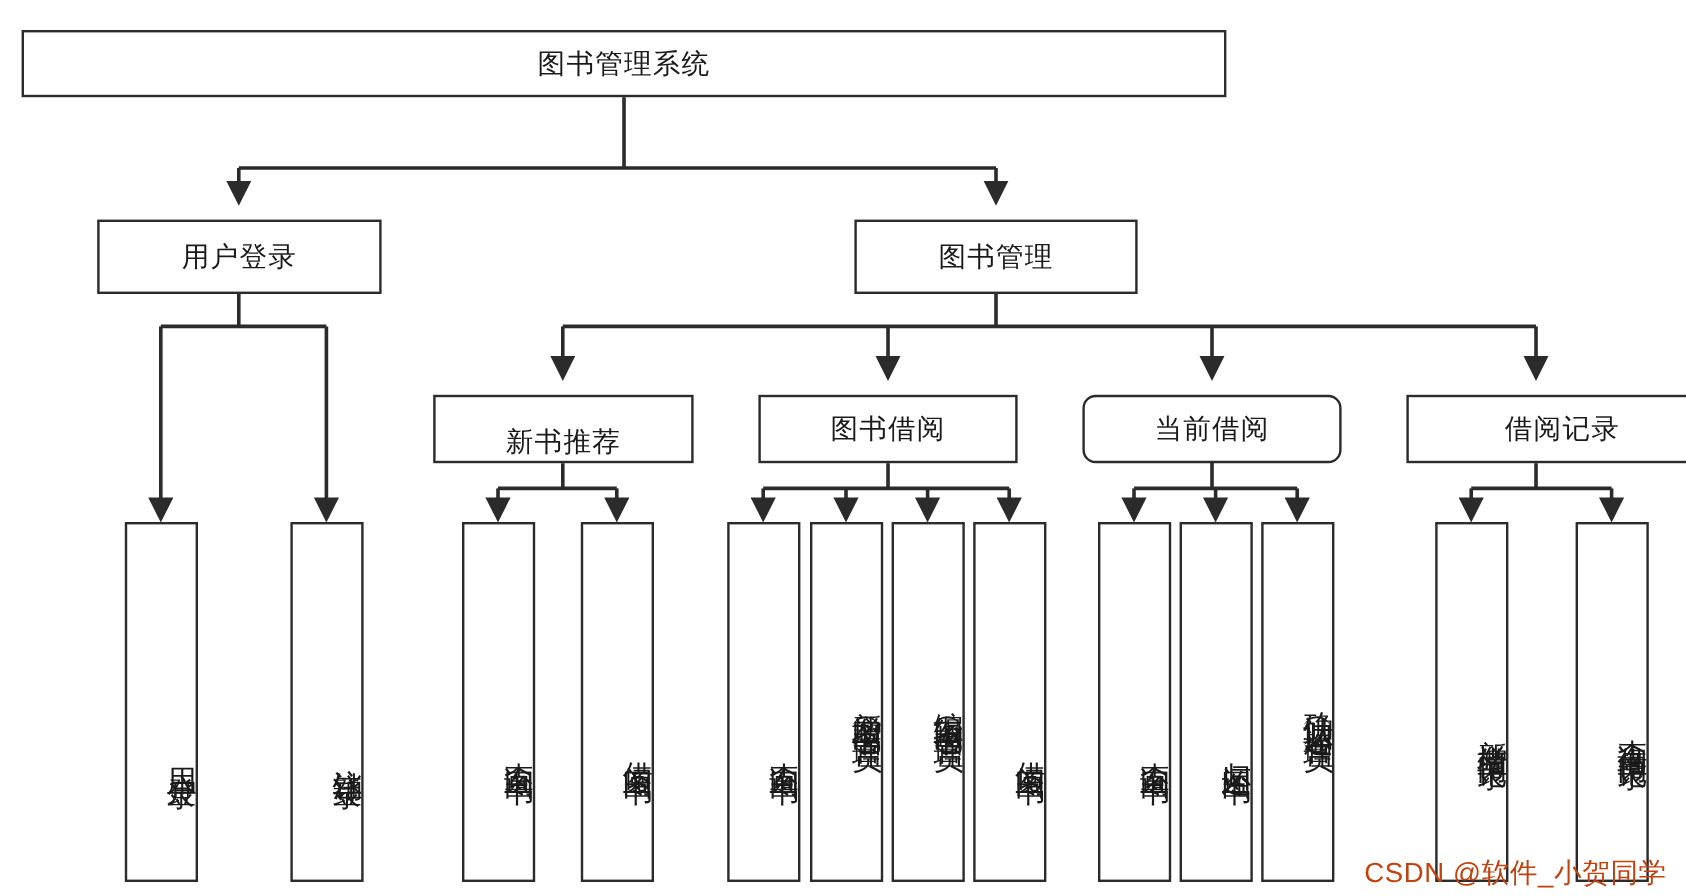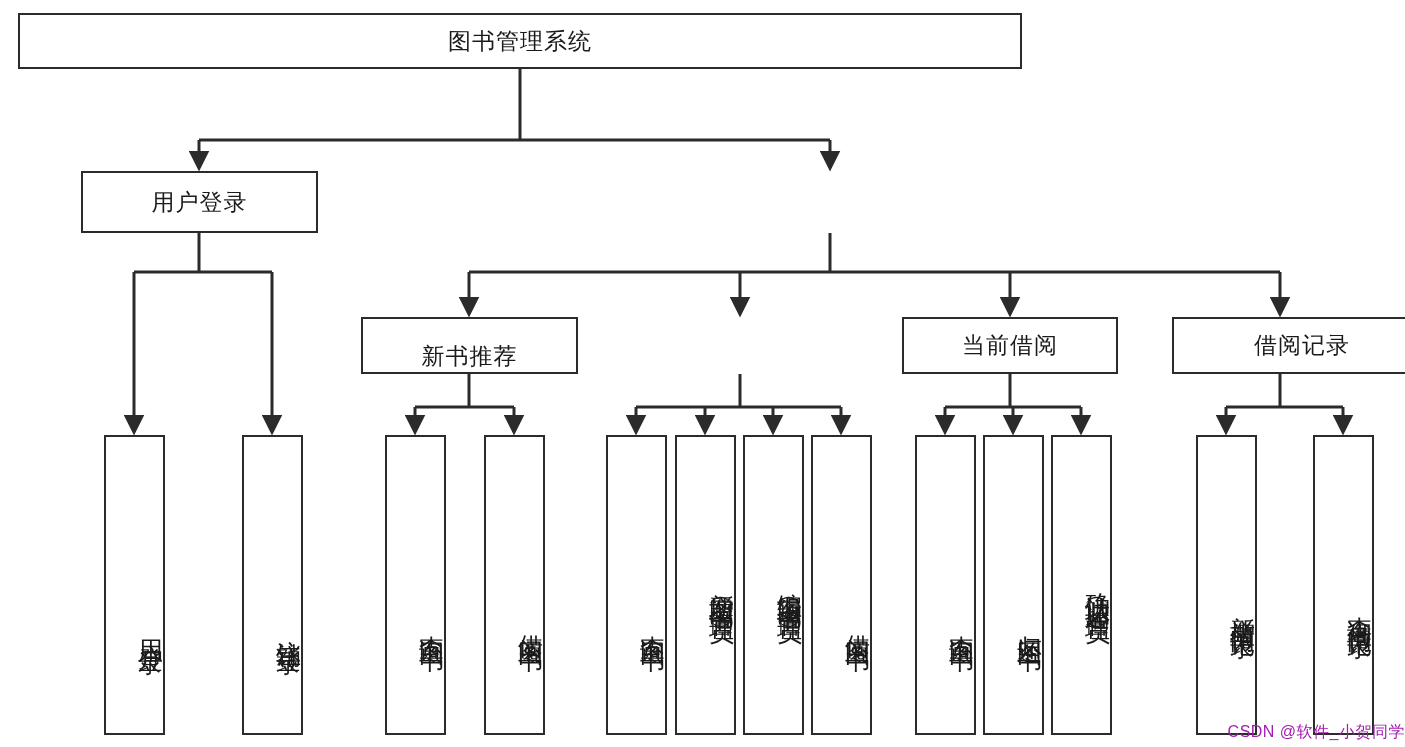--- a/index.html
+++ b/index.html
@@ -32,41 +32,42 @@
     background: #ffffff;
     display: flex;
     align-items: center;
     justify-content: center;
     color: #1a1a1a;
   }
   .node-h {
     font-size: 23px;
     letter-spacing: 1px;
     white-space: nowrap;
+    margin-top: 12px;
   }
   .node-v {
     writing-mode: vertical-rl;
     text-orientation: upright;
     font-size: 25px;
     letter-spacing: 4px;
     align-items: flex-start;
     justify-content: center;
     padding-top: 14px;
     line-height: 1;
   }
   .node-v .vtext {
     writing-mode: vertical-rl;
     text-orientation: upright;
   }
   #watermark {
     position: absolute;
-    right: 0;
+    right: 16px;
     bottom: 4px;
-    font-size: 16px;
-    color: #a21caf;
+    font-size: 23px;
+    color: #c2410c;
     white-space: nowrap;
     letter-spacing: 0.5px;
   }
 </style>
 </head>
 <body>
 
 <div id="canvas">
 
   <svg id="edges" viewBox="0 0 1405 747" width="1405" height="747" xmlns="http://www.w3.org/2000/svg">
@@ -119,25 +120,31 @@
     </g>
   </svg>
 
   <div class="node node-h" style="left:18px; top:13px; width:1004px; height:56px;">
     <span>图书管理系统</span>
   </div>
 
   <div class="node node-h" style="left:81px; top:171px; width:237px; height:62px;">
     <span>用户登录</span>
   </div>
+  <div class="node node-h" style="left:712px; top:171px; width:236px; height:62px;">
+    <span>图书管理</span>
+  </div>
 
   <div class="node node-h" style="left:361px; top:317px; width:217px; height:57px;align-items:flex-end;">
     <span>新书推荐</span>
   </div>
-  <div class="node node-h" style="left:902px; top:317px; width:216px; height:57px;">
+  <div class="node node-h" style="left:632px; top:317px; width:216px; height:57px;">
+    <span>图书借阅</span>
+  </div>
+  <div class="node node-h" style="left:902px; top:317px; width:216px; height:57px;border-radius:11px;">
     <span>当前借阅</span>
   </div>
   <div class="node node-h" style="left:1172px; top:317px; width:260px; height:57px;">
     <span>借阅记录</span>
   </div>
 
   <div class="node node-v" style="left:104px; top:435px; width:61px; height:300px; padding-top:85px;">
     <span class="vtext">用户登录</span>
   </div>
   <div class="node node-v" style="left:242px; top:435px; width:61px; height:300px; padding-top:85px;">

